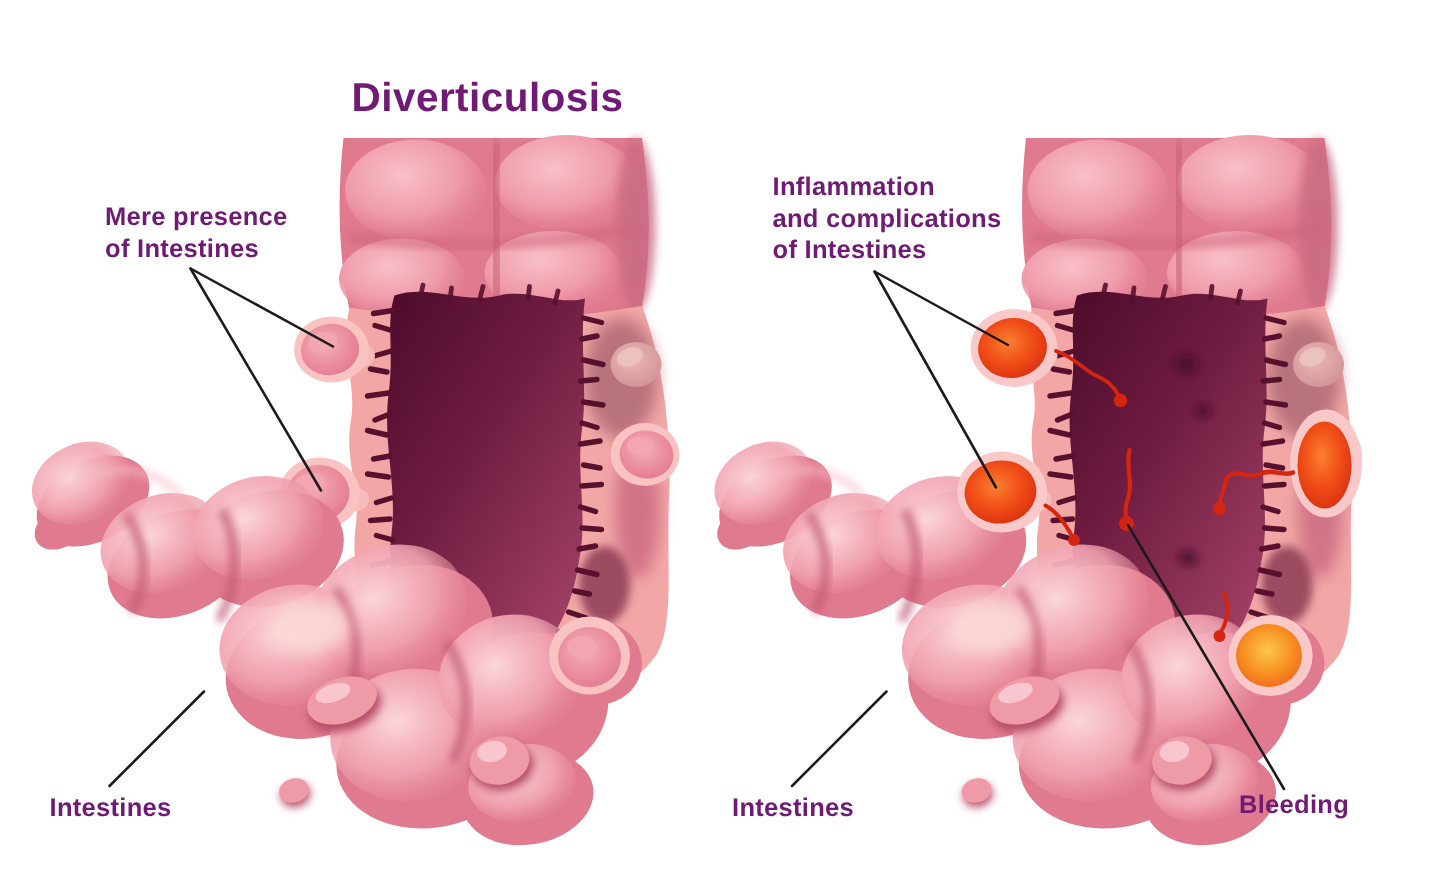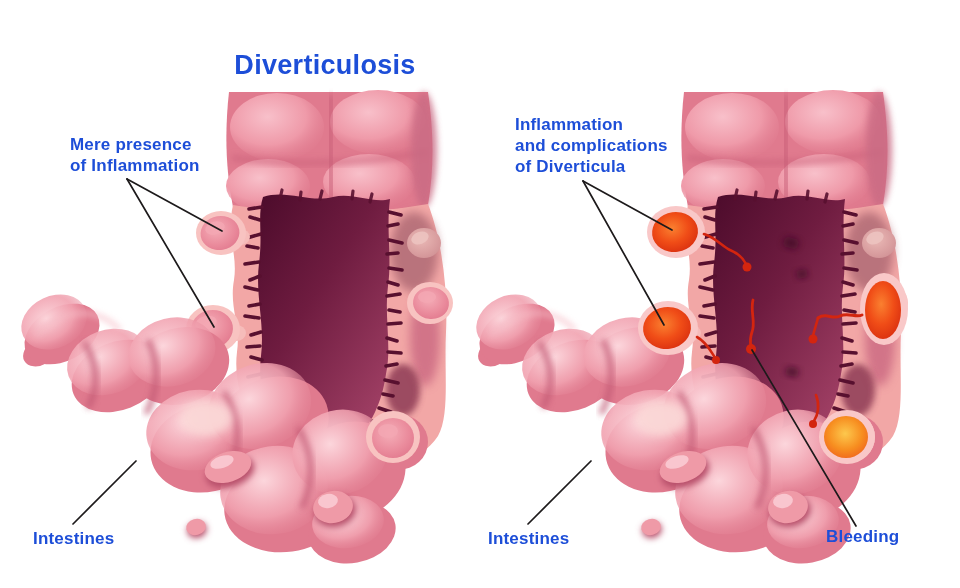--- a/index.html
+++ b/index.html
@@ -1,17 +1,17 @@
 <!DOCTYPE html>
 <html><head>
 <meta charset="utf-8">
 <style>
   html,body{margin:0;padding:0;background:#fff;}
   .canvas{position:relative;width:960px;height:588px;background:#ffffff;overflow:hidden;
-          font-family:"Liberation Sans",sans-serif;color:#1d4ed8;}
+          font-family:"Liberation Sans",sans-serif;color:#701a75;}
   .art{position:absolute;left:0;top:0;}
   .lbl{position:absolute;white-space:pre-line;}
   .title{font-size:27px;font-weight:700;letter-spacing:.3px;text-align:center;width:240px;line-height:30px;}
   .note{font-size:17px;font-weight:600;line-height:21px;letter-spacing:.2px;}
   .t-left{left:205px;top:50px;}
   .t-right{left:660px;top:50px;}
   .n-mere{left:70px;top:134px;}
   .n-inflam{left:515px;top:114px;}
   .n-int-l{left:33px;top:528px;}
   .n-int-r{left:488px;top:528px;}
@@ -203,21 +203,21 @@
     <path d="M73,524 L136,461"></path>
     <path d="M583,181 L672,230"></path>
     <path d="M583,181 L664,325"></path>
     <path d="M528,524 L591,461"></path>
     <path d="M752,350 L856,526"></path>
   </g>
 </svg>
 
 <div class="lbl title t-left">Diverticulosis</div>
 <div class="lbl note n-mere">Mere presence
-of Inflammation</div>
+of Intestines</div>
 <div class="lbl note n-inflam">Inflammation
 and complications
-of Diverticula</div>
+of Intestines</div>
 <div class="lbl note n-int-l">Intestines</div>
 <div class="lbl note n-int-r">Intestines</div>
 <div class="lbl note n-bleed">Bleeding</div>
 
 </div>
 
 </body></html>

